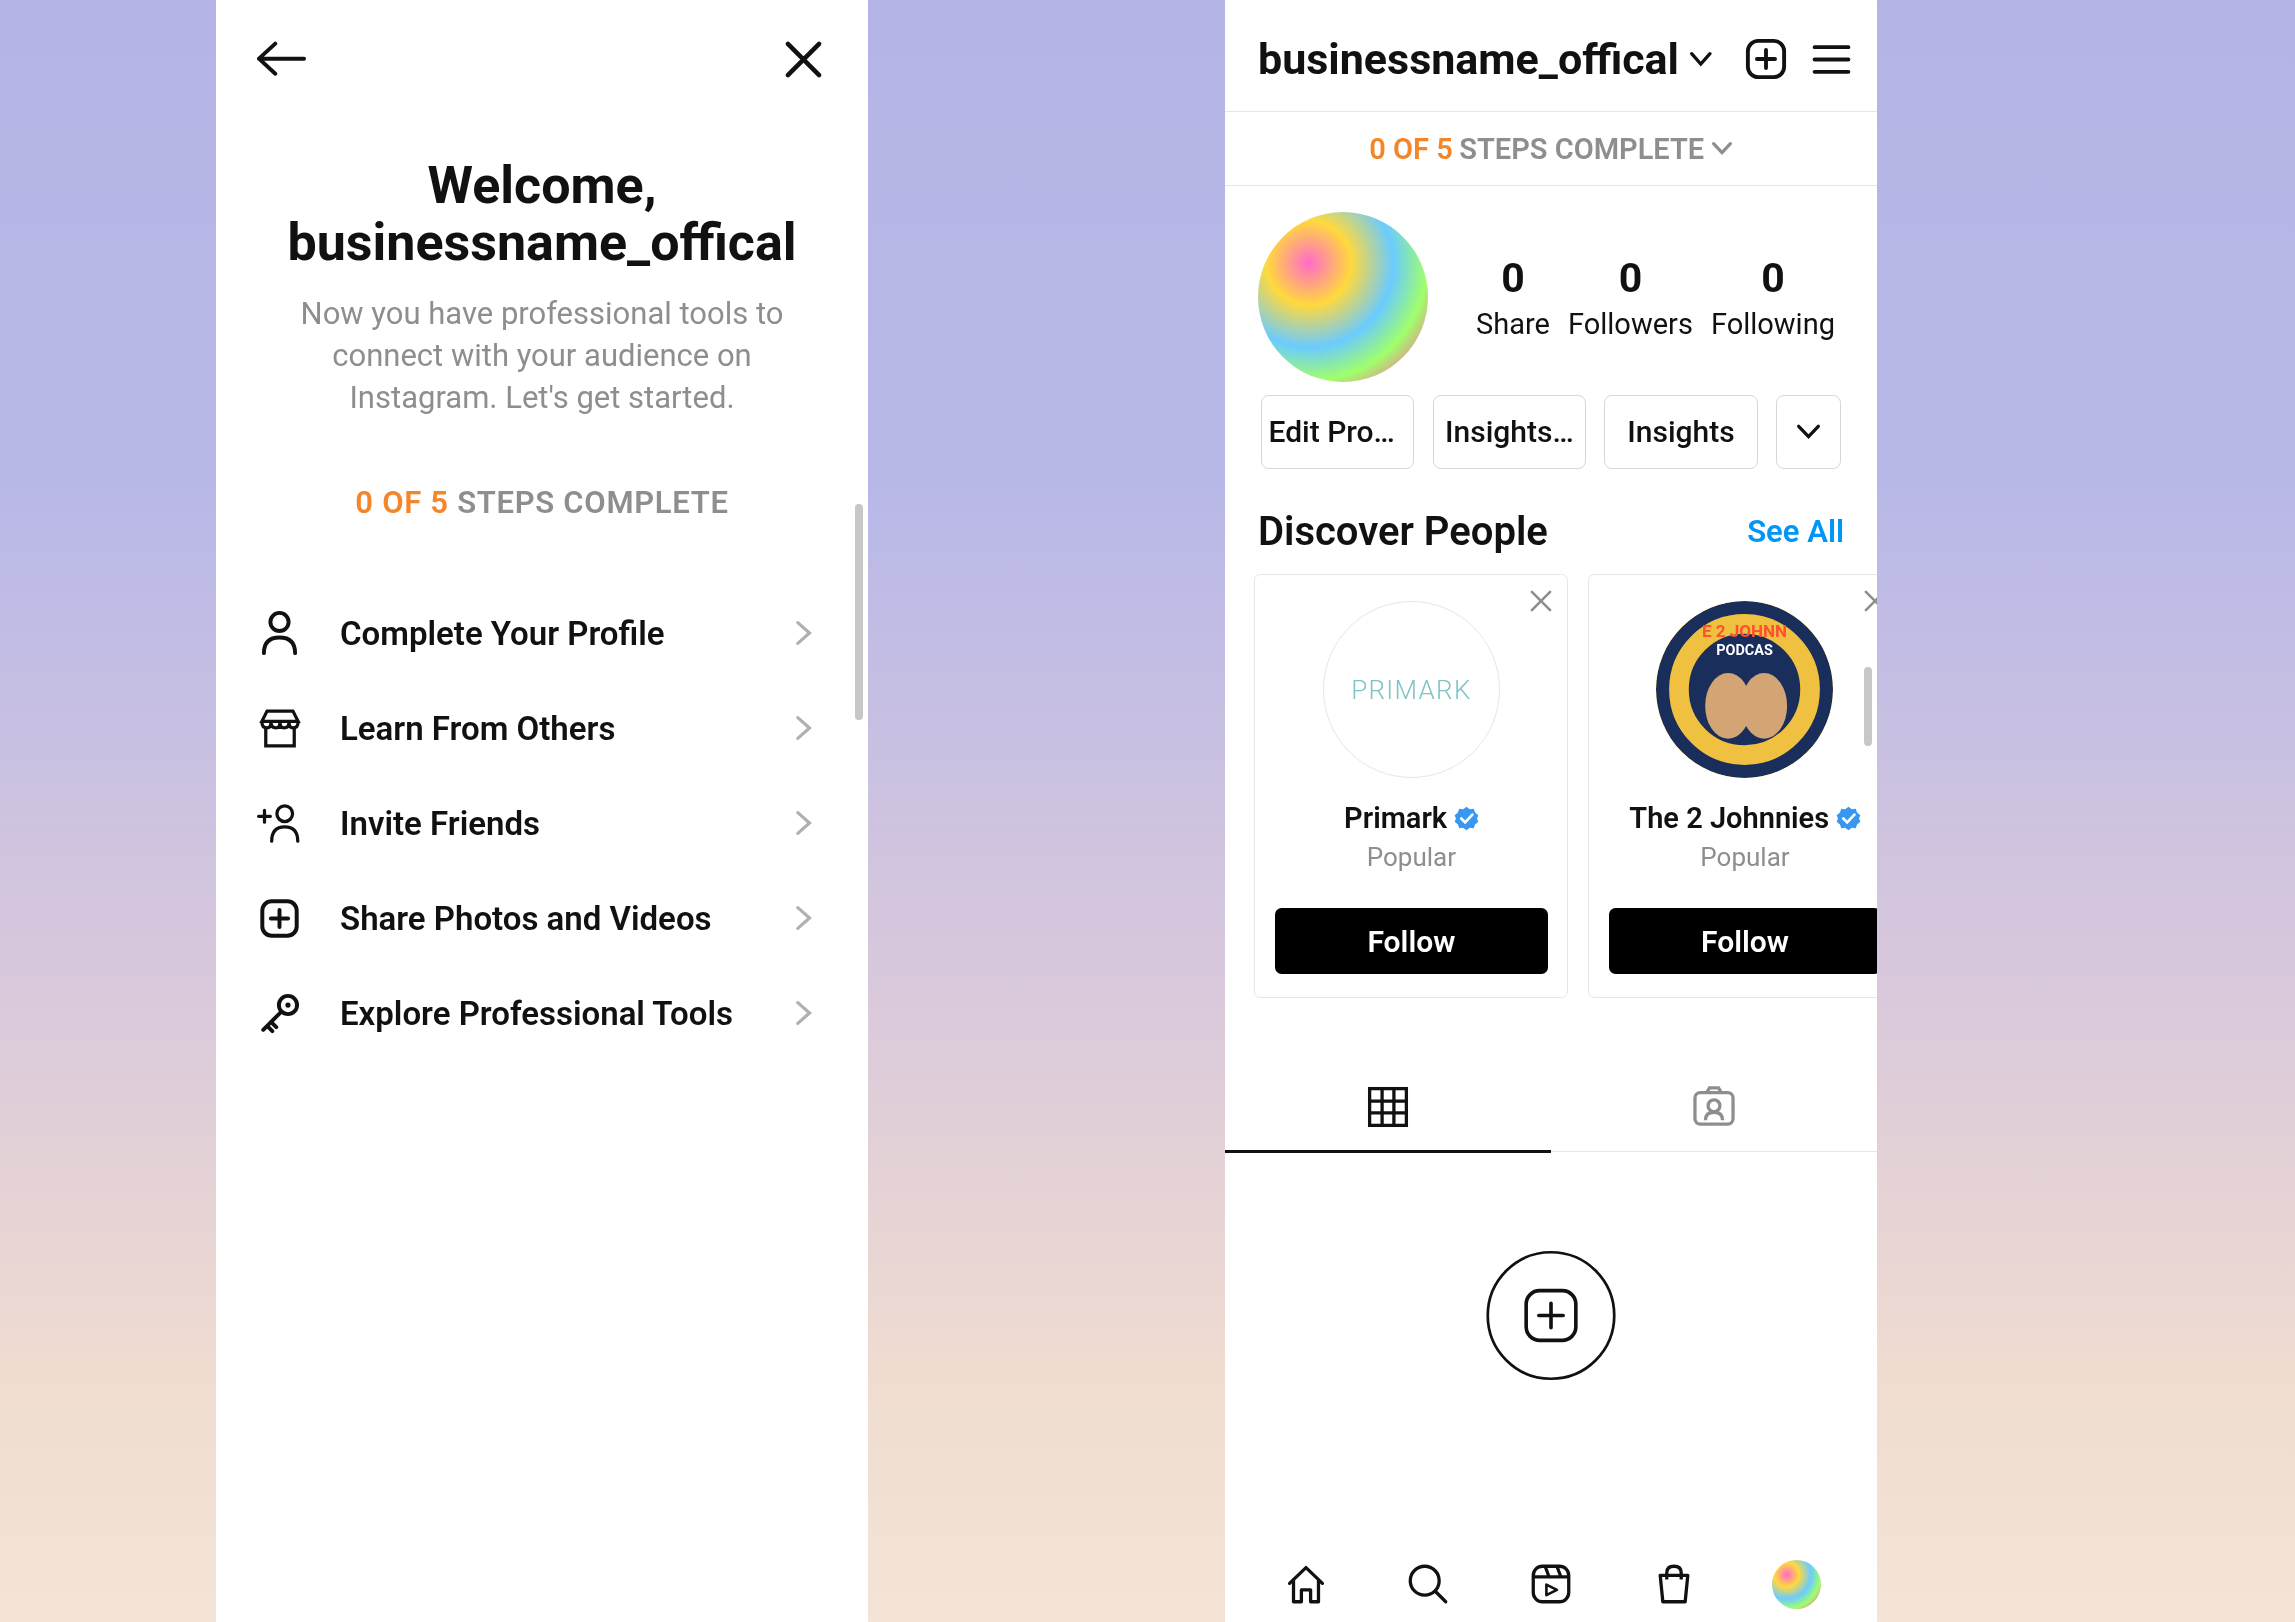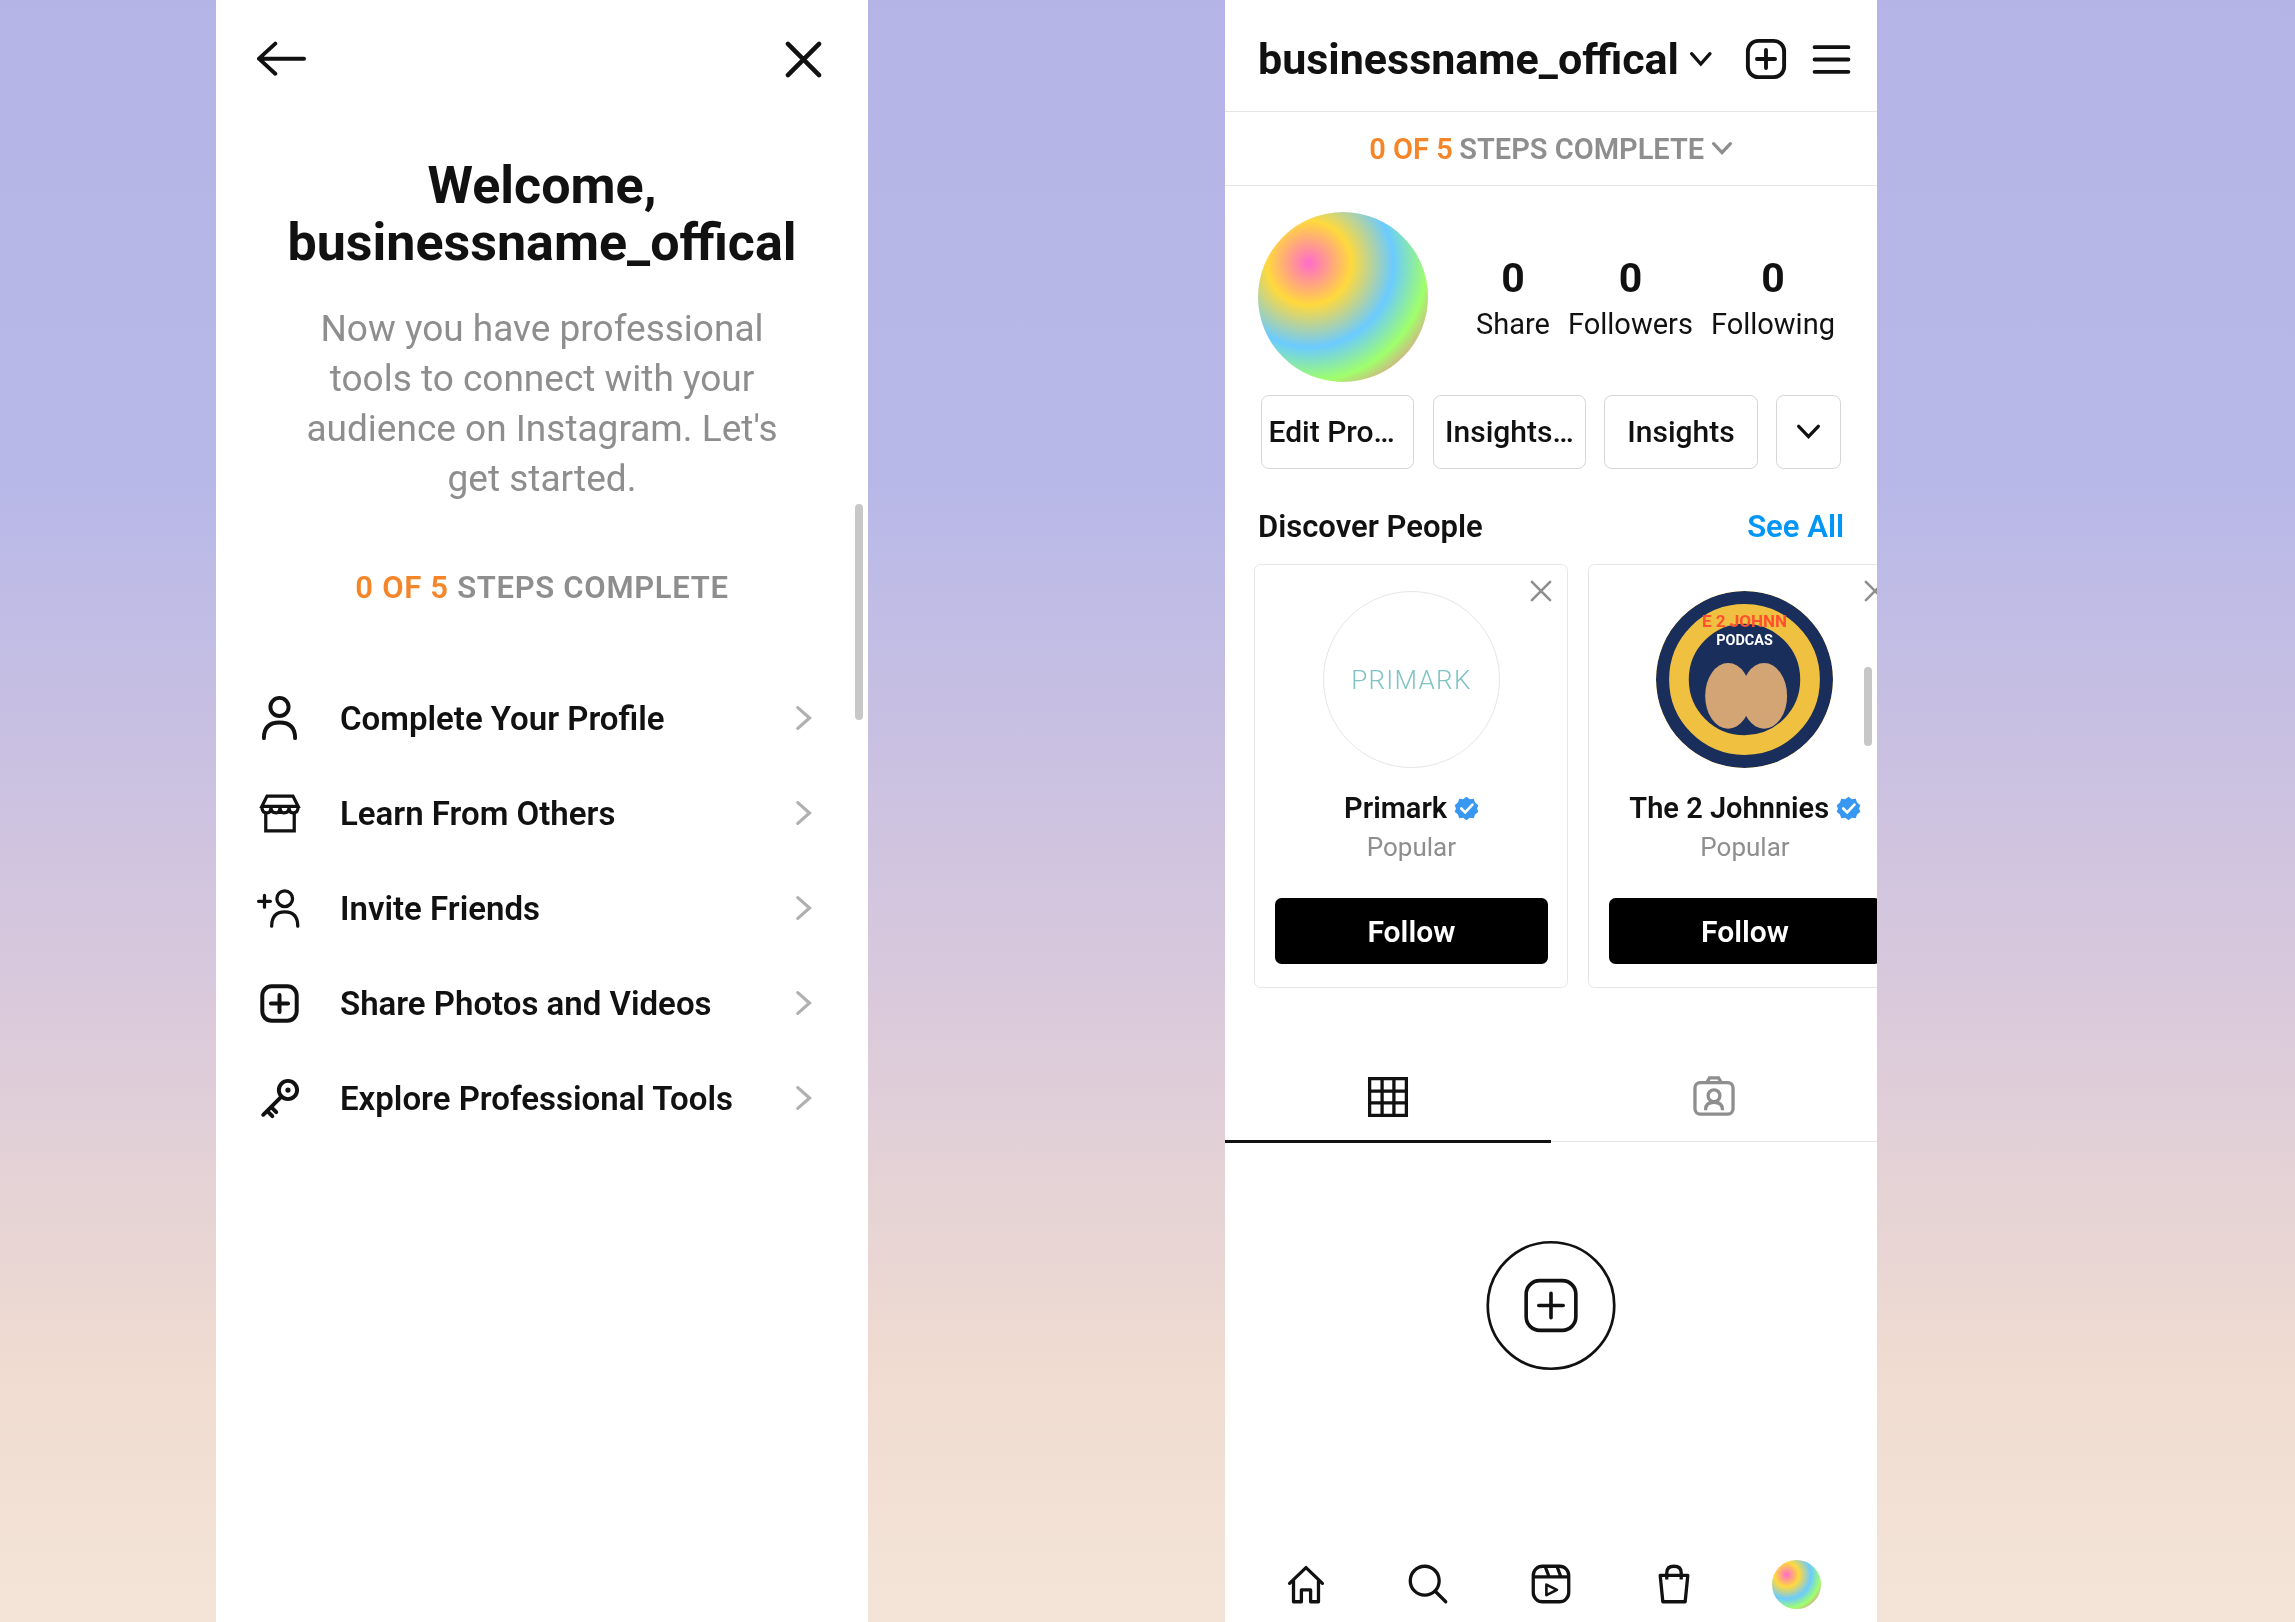--- a/index.html
+++ b/index.html
@@ -23,21 +23,21 @@
   
   .top-row {
     display: flex;
     justify-content: space-between;
     align-items: center;
     padding: 33px 39px 19.6px 39px;
   }
   .icon-box { width: 52px; height: 52px; display:flex; align-items:center; justify-content:center; }
   .welcome-block { text-align: center; margin-top: 52px; padding: 0 33px; }
   .welcome-title { font-size: 52px; font-weight: 700; line-height: 1.1; color:#111; }
-  .welcome-sub { font-size: 37px; color: #8e8e8e; margin-top: 33px; line-height: 1.35; padding: 0 33px; }
+  .welcome-sub { font-size: 31px; color: #8e8e8e; margin-top: 22px; line-height: 1.35; padding: 0 33px; }
   .steps-line { margin-top: 65px; text-align: center; font-size: 31px; font-weight: 600; letter-spacing: 0.7px; }
   .steps-orange { color: #f58529; }
   .steps-gray { color: #8e8e8e; }
   .menu-list { margin-top: 65px; }
   .menu-item {
     display: flex;
     align-items: center;
     padding: 23px 52px 23px 39px;
     gap: 36px;
   }
@@ -100,21 +100,21 @@
     font-weight:500;
     color:#111;
     text-align:center;
     background:#fff;
     white-space: nowrap;
     overflow: hidden;
     text-overflow: ellipsis;
   }
   .action-btn.small { flex: 0 0 65px; display:flex; align-items:center; justify-content:center; }
   .discover-row { display:flex; justify-content:space-between; align-items:center; padding: 39px 33px 19.6px 33px; }
-  .discover-title { font-size:31px; font-weight:600; color:#111; }
+  .discover-title { font-size:40px; font-weight:600; color:#111; }
   .see-all { font-size:31px; font-weight:600; color:#0095f6; }
   .cards-row { display:flex; gap:19.6px; padding: 0 0 0 29.4px; overflow:hidden; }
   .card {
     width: 314px;
     border: 1.6px solid #e6e6e6;
     border-radius: 6.5px;
     position:relative;
     padding: 26px 19.6px 23px 19.6px;
     display:flex;
     flex-direction:column;

